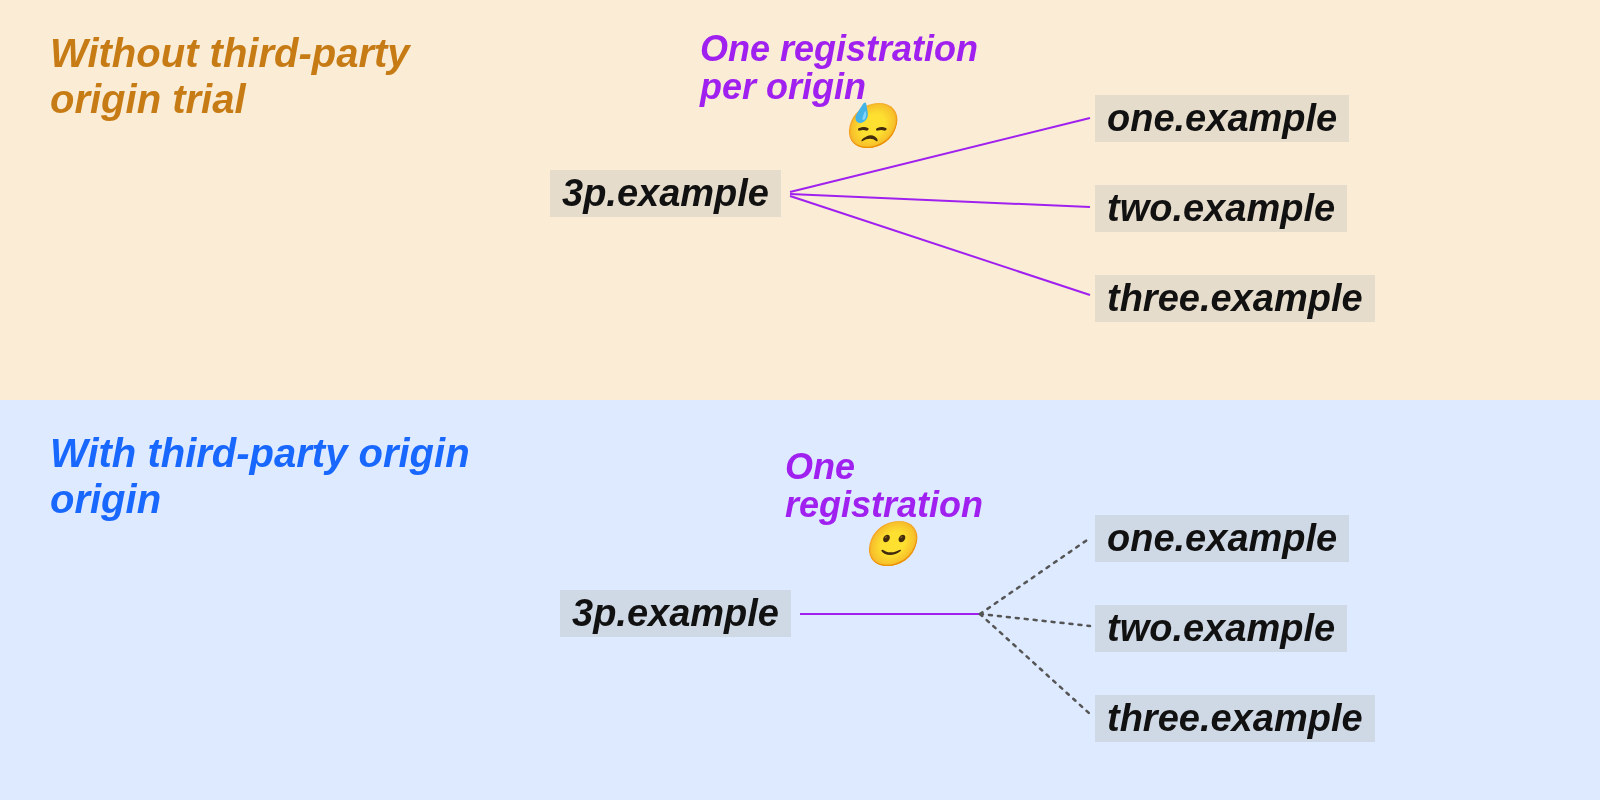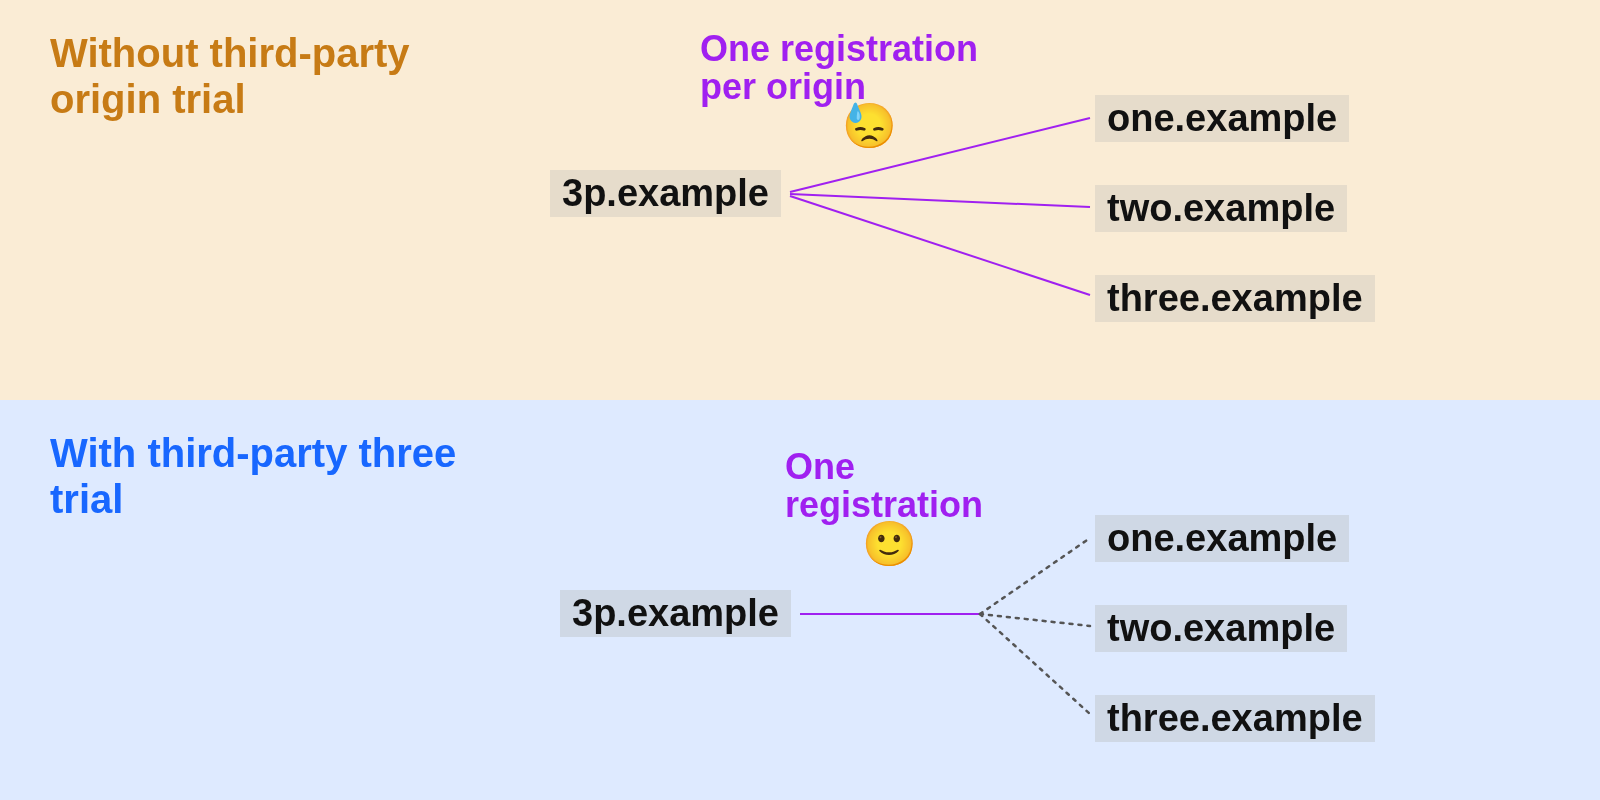--- a/index.html
+++ b/index.html
@@ -1,17 +1,17 @@
 <!DOCTYPE html>
 <html><head>
 <meta charset="utf-8">
 <style>
   * { box-sizing: border-box; margin: 0; padding: 0; }
   html, body { width: 1600px; height: 800px; font-family: Arial, Helvetica, sans-serif; }
-  .panel { position: relative; width: 100%; height: 400px; }
+  .panel { position: relative; width: 100%; height: 400px; font-style: italic; }
   .panel-top { background: #faecd5; }
   .panel-bottom { background: #deeaff; }
   .title {
     position: absolute;
     left: 50px;
     top: 30px;
     font-size: 40px;
     font-weight: bold;
     line-height: 1.15;
     max-width: 420px;
@@ -60,21 +60,21 @@
   <div class="label label-top" style="left:1095px; top:275px;">three.example</div>
 
   <svg class="lines" viewBox="0 0 1600 400">
     <line class="solid-purple" x1="790" y1="192" x2="1090" y2="118"></line>
     <line class="solid-purple" x1="790" y1="194" x2="1090" y2="207"></line>
     <line class="solid-purple" x1="790" y1="196" x2="1090" y2="295"></line>
   </svg>
 </div>
 
 <div class="panel panel-bottom">
-  <div class="title title-bottom">With third-party three trial</div>
+  <div class="title title-bottom">With third-party origin origin</div>
 
   <div class="caption" style="left:785px; top:48px; width:210px;">One registration</div>
   <div class="emoji" style="left:862px; top:118px;">🙂</div>
 
   <div class="label label-bottom" style="left:560px; top:190px;">3p.example</div>
 
   <div class="label label-bottom" style="left:1095px; top:115px;">one.example</div>
   <div class="label label-bottom" style="left:1095px; top:205px;">two.example</div>
   <div class="label label-bottom" style="left:1095px; top:295px;">three.example</div>
 

